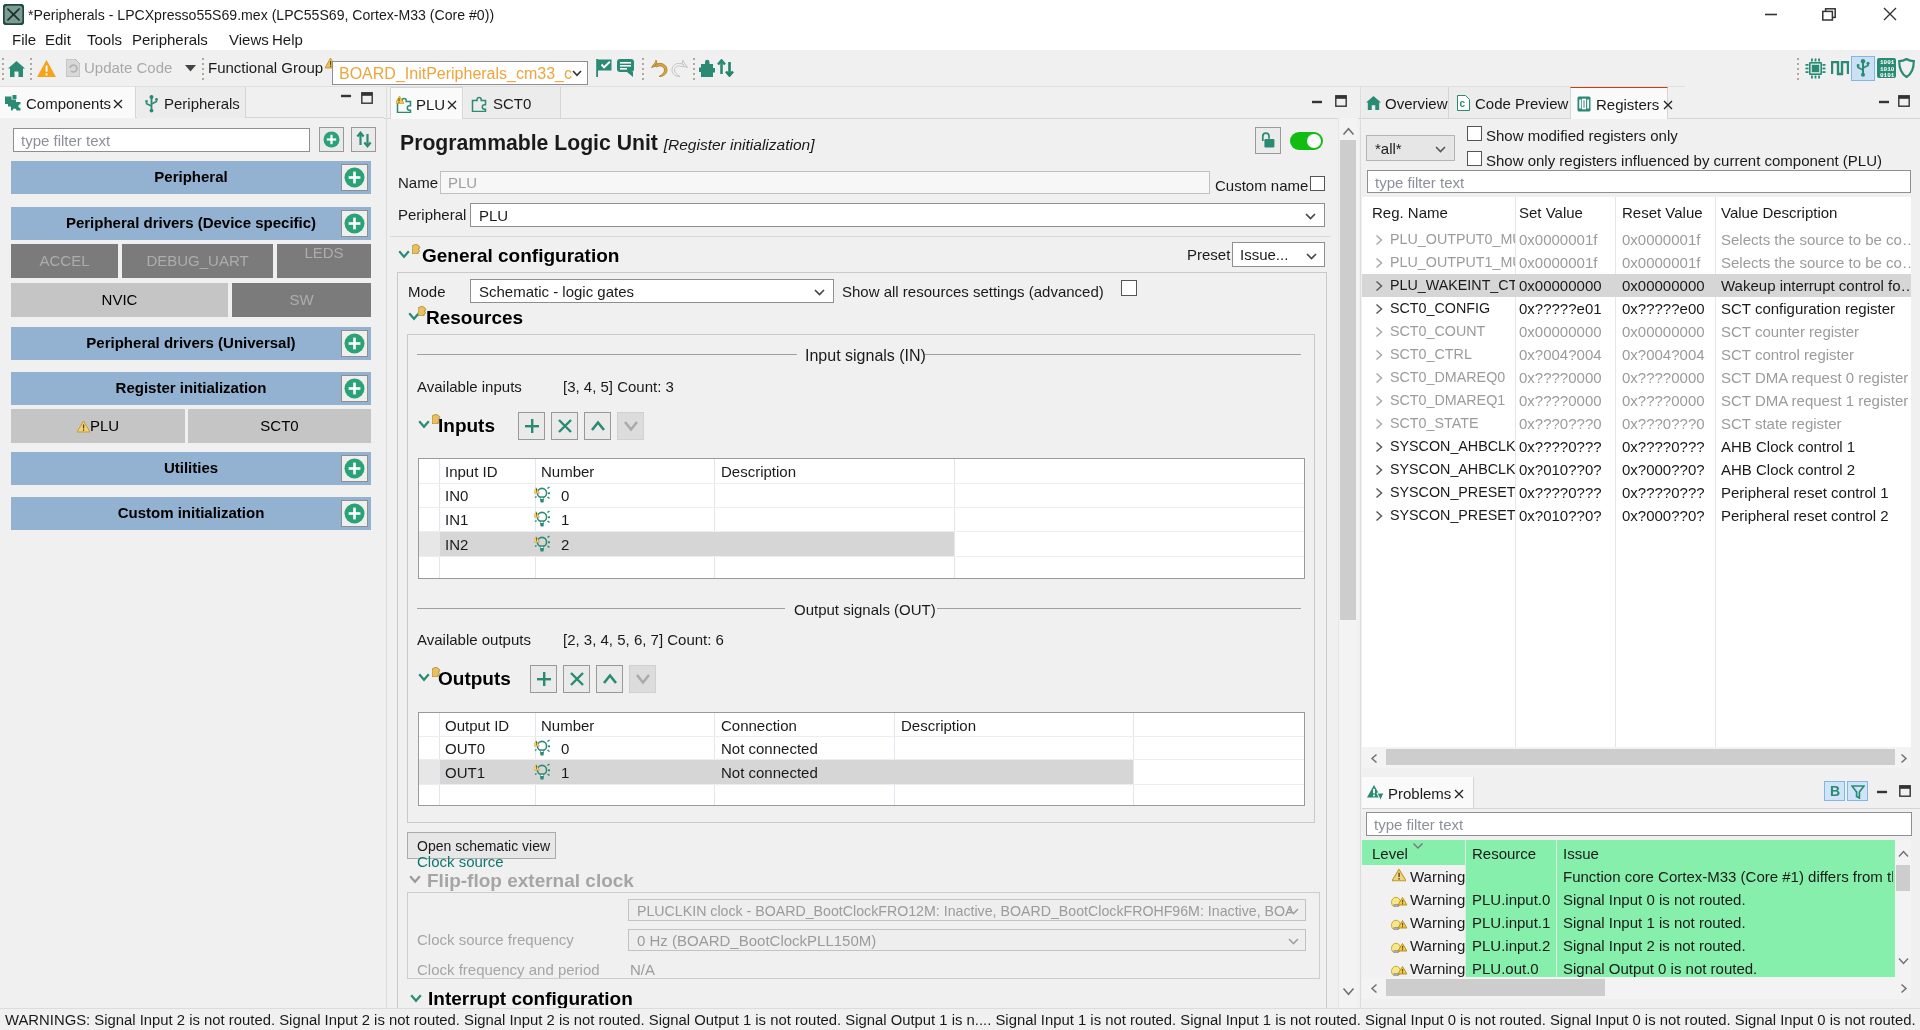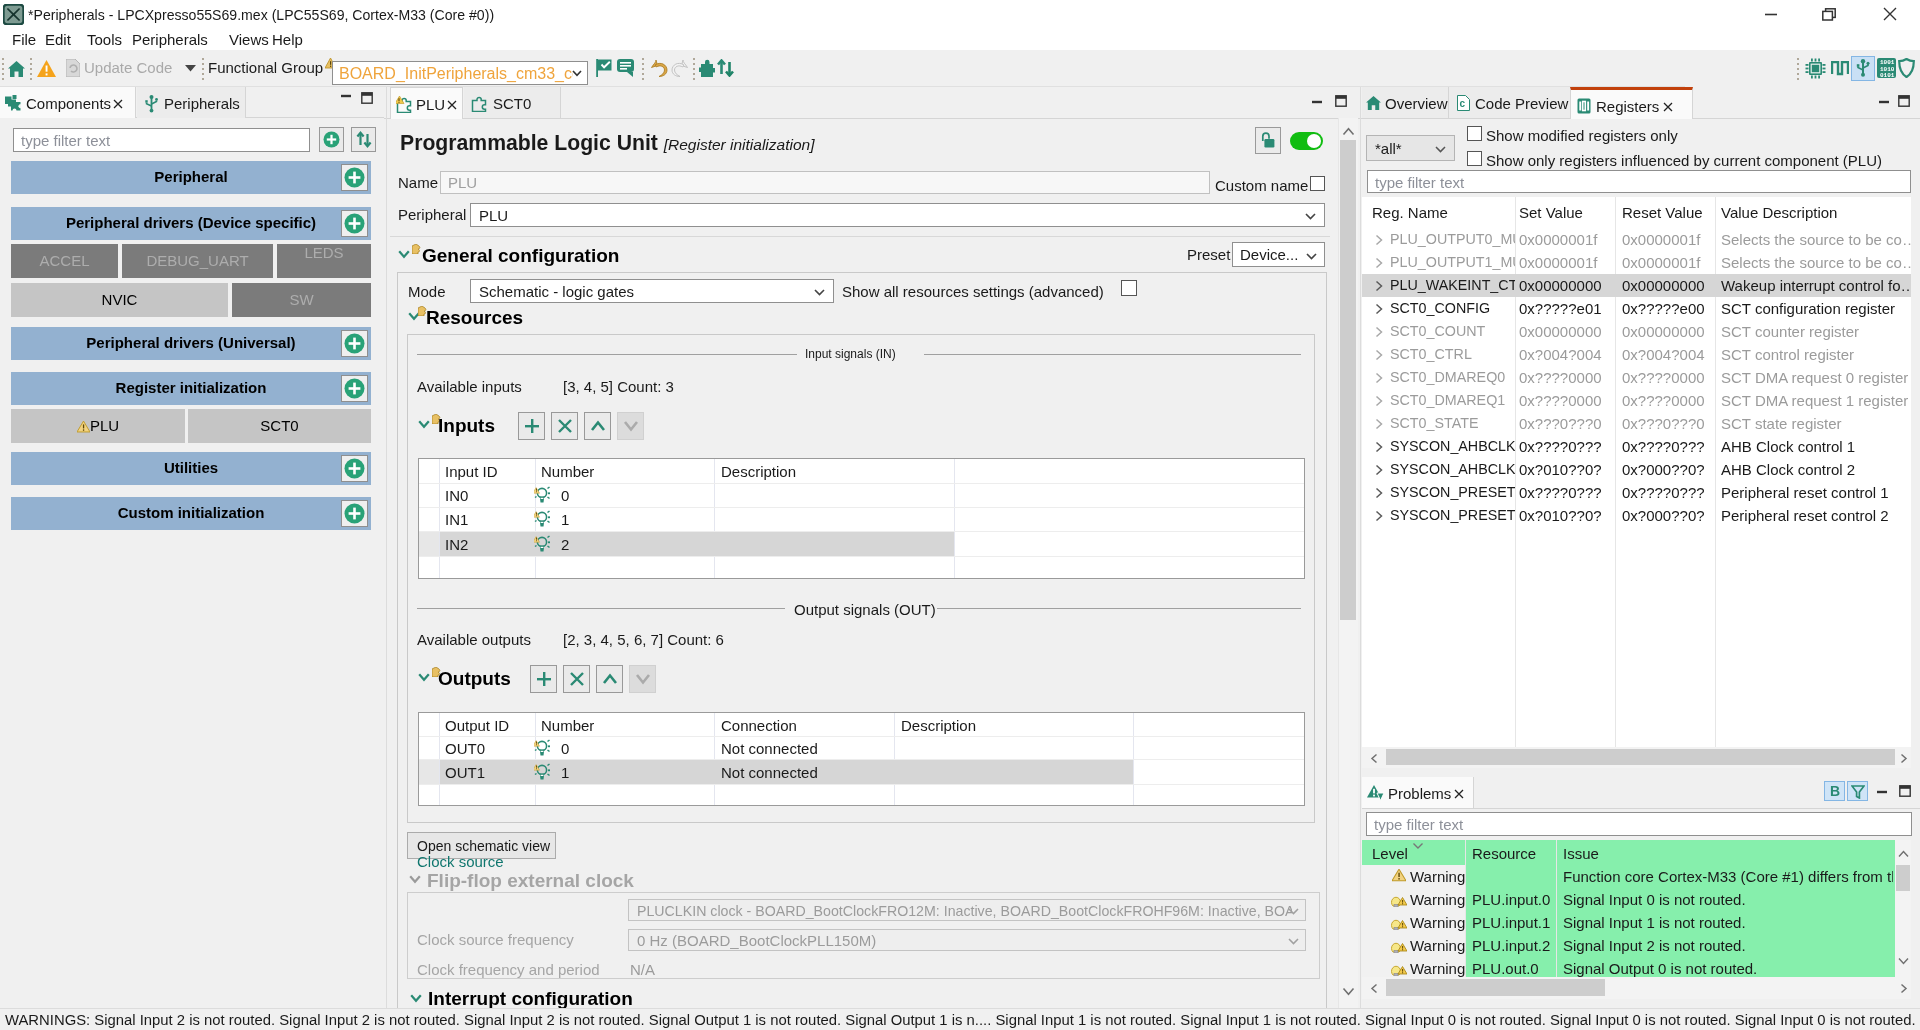--- a/index.html
+++ b/index.html
@@ -399,21 +399,21 @@
 
   <svg class="abs" style="left:14px;top:163px" width="12" height="9" viewBox="0 0 12 9">
       <path d="M1.2 1.2 L6 6.8 L10.8 1.2" fill="none" stroke="#2a8a74" stroke-width="2.2"></path>
     </svg>
   <svg class="abs" style="left:28px;top:157px" width="9" height="10" viewBox="0 0 9 10">
       <path d="M0 10 L0 2 L4 0 L7 2 C9 4 7 5 6 5 C8 6 8 8 6 8 L6 10 Z" fill="#e8c063" stroke="#a07818" stroke-width="0.7"></path>
     </svg>
   <div class="secthead" style="left:38px;top:158px">General configuration</div>
   <div class="abs" style="left:803px;top:159px">Preset</div>
   <div class="combo" style="left:848px;top:155px;width:93px;height:25px">
-    <span class="abs" style="left:7px;top:3px">Device...</span>
+    <span class="abs" style="left:7px;top:3px">Issue...</span>
     <svg class="abs" style="right:7px;top:10px" width="11" height="7" viewBox="0 0 11 7">
         <path d="M1 1 L5.5 5.6 L10 1" fill="none" stroke="#444" stroke-width="1.6"></path>
       </svg>
   </div>
 
   <div class="abs" style="left:13px;top:185px;width:930px;height:736px;border:1px solid #c9c9c9;border-bottom:none"></div>
 
   <div class="abs" style="left:24px;top:196px">Mode</div>
   <div class="combo" style="left:86px;top:192px;width:364px;height:24px">
     <span class="abs" style="left:8px;top:3px">Schematic - logic gates</span>
@@ -429,21 +429,21 @@
     </svg>
   <svg class="abs" style="left:34px;top:219px" width="9" height="10" viewBox="0 0 9 10">
       <path d="M0 10 L0 2 L4 0 L7 2 C9 4 7 5 6 5 C8 6 8 8 6 8 L6 10 Z" fill="#e8c063" stroke="#a07818" stroke-width="0.7"></path>
     </svg>
   <div class="secthead" style="left:42px;top:220px">Resources</div>
 
   <div class="abs" style="left:23px;top:247px;width:908px;height:489px;border:1px solid #c9c9c9;background:#f0f0f0"></div>
 
   <div class="abs" style="left:33px;top:267px;width:380px;height:0;border-top:1px solid #a0a0a0"></div>
   <div class="abs" style="left:540px;top:267px;width:377px;height:0;border-top:1px solid #a0a0a0"></div>
-  <div class="abs" style="left:421px;top:260px;font-size:12px">Input signals (IN)</div>
+  <div class="abs" style="left:421px;top:260px;font-size:16px">Input signals (IN)</div>
 
   <div class="abs" style="left:33px;top:291px">Available inputs</div>
   <div class="abs" style="left:179px;top:291px">[3, 4, 5] Count: 3</div>
 
   <svg class="abs" style="left:34px;top:333px" width="12" height="9" viewBox="0 0 12 9">
       <path d="M1.2 1.2 L6 6.8 L10.8 1.2" fill="none" stroke="#2a8a74" stroke-width="2.2"></path>
     </svg>
   <svg class="abs" style="left:48px;top:327px" width="9" height="10" viewBox="0 0 9 10">
       <path d="M0 10 L0 2 L4 0 L7 2 C9 4 7 5 6 5 C8 6 8 8 6 8 L6 10 Z" fill="#e8c063" stroke="#a07818" stroke-width="0.7"></path>
     </svg>
@@ -661,21 +661,21 @@
       </svg>
     <div class="lbl" style="left:23px">Overview</div>
   </div>
   <div class="tab" style="left:86px;width:122px;background:#ececec;border-left:1px solid #d5d5d5;height:31px">
     <svg class="abs" style="left:8px;top:8px" width="13" height="16" viewBox="0 0 13 16">
       <path d="M0.5 0.5 L8.5 0.5 L12.5 4.5 L12.5 15.5 L0.5 15.5 Z" fill="#fff" stroke="#2a8a74"></path>
       <text x="2.5" y="12" font-size="10" font-weight="bold" fill="#2a8a74" font-family="Liberation Sans,sans-serif">c</text>
     </svg>
     <div class="lbl" style="left:26px">Code Preview</div>
   </div>
-  <div class="tab" style="left:208px;width:123px;background:#fafafa;border-left:1px solid #d5d5d5;border-right:1px solid #d5d5d5;border-top:3px solid #c2410c;height:32px">
+  <div class="tab" style="left:208px;width:98px;background:#fafafa;border-left:1px solid #d5d5d5;border-right:1px solid #d5d5d5;border-top:1px solid #c2410c;height:32px">
     <svg class="abs" style="left:6px;top:8px" width="14" height="16" viewBox="0 0 14 16">
       <rect x="0.5" y="0.5" width="13" height="15" rx="1.5" fill="#2a8a74"></rect>
       <rect x="2.3" y="3.5" width="1.9" height="9" fill="#fff"></rect>
       <rect x="5.7" y="3.5" width="2.6" height="9" fill="none" stroke="#fff" stroke-width="1.6"></rect>
       <rect x="10.2" y="3.5" width="1.9" height="9" fill="#fff"></rect>
     </svg>
     <div class="lbl" style="left:25px">Registers</div>
     <svg class="abs" style="left:92px;top:12px" width="10" height="10" viewBox="0 0 10 10">
         <path d="M1 1 L9 9 M9 1 L1 9" stroke="#222" stroke-width="1.3"></path>
       </svg>

